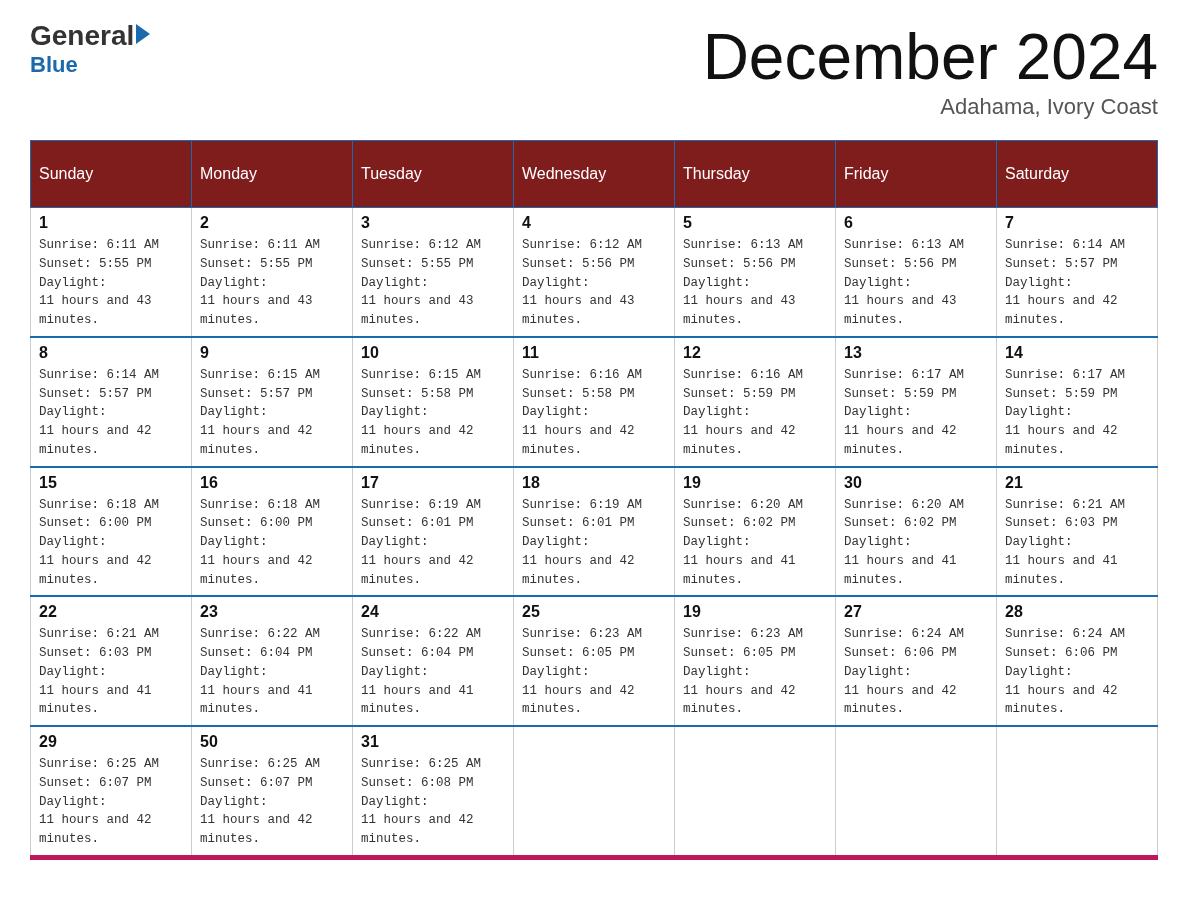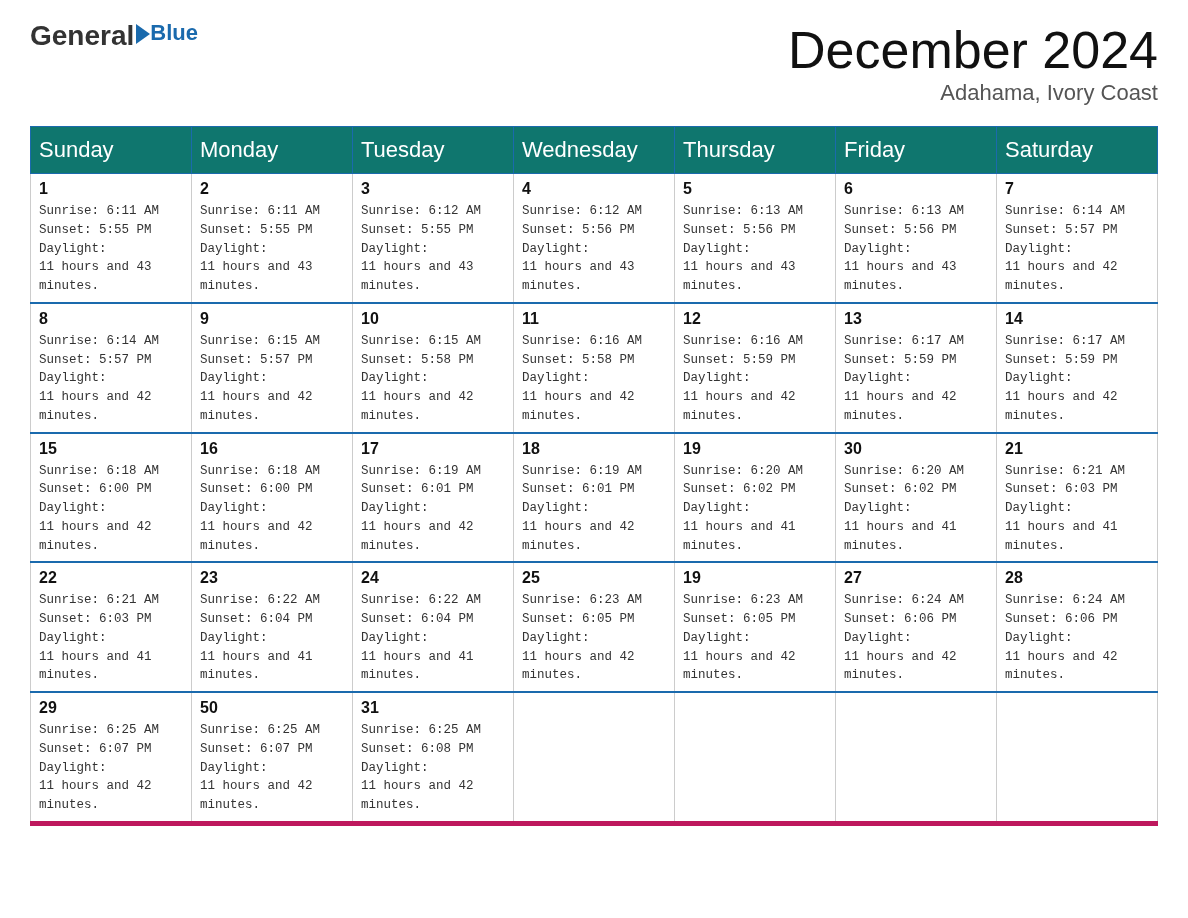--- a/index.html
+++ b/index.html
@@ -11,20 +11,21 @@
       padding: 20px 30px;
     }
     .header {
       display: flex;
       justify-content: space-between;
       align-items: flex-start;
       margin-bottom: 20px;
     }
     .logo {
       display: flex;
+      flex-direction: column;
       align-items: flex-start;
     }
     .logo-text {
       display: flex;
       align-items: center;
       font-size: 28px;
       font-weight: bold;
       color: #333;
     }
     .logo-general { color: #333; }
@@ -40,38 +41,38 @@
     .logo-subtitle {
       font-size: 22px;
       color: #1a6aad;
       font-weight: bold;
       margin-left: 0;
     }
     .title-section {
       text-align: right;
     }
     .month-title {
-      font-size: 52px;
+      font-size: 64px;
       font-weight: normal;
       color: #111;
     }
     .location {
       font-size: 22px;
       color: #555;
     }
     .calendar {
       width: 100%;
       border-collapse: collapse;
       border: 1px solid #bbb;
     }
     .calendar th {
-      background-color: #0f766e;
+      background-color: #7f1d1d;
       color: #fff;
-      padding: 10px 8px;
-      font-size: 22px;
+      padding: 24px 8px;
+      font-size: 16px;
       font-weight: normal;
       text-align: left;
       border: 1px solid #1a6aad;
     }
     .calendar td {
       vertical-align: top;
       padding: 6px 8px;
       border: 1px solid #ccc;
       width: calc(100% / 7);
       min-height: 110px;

